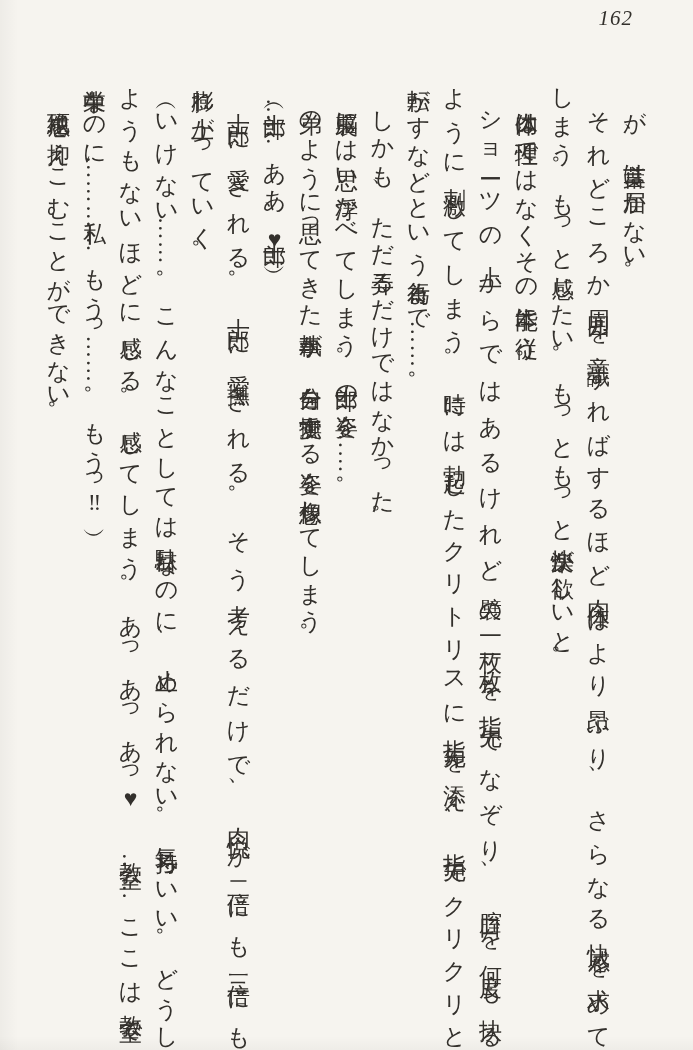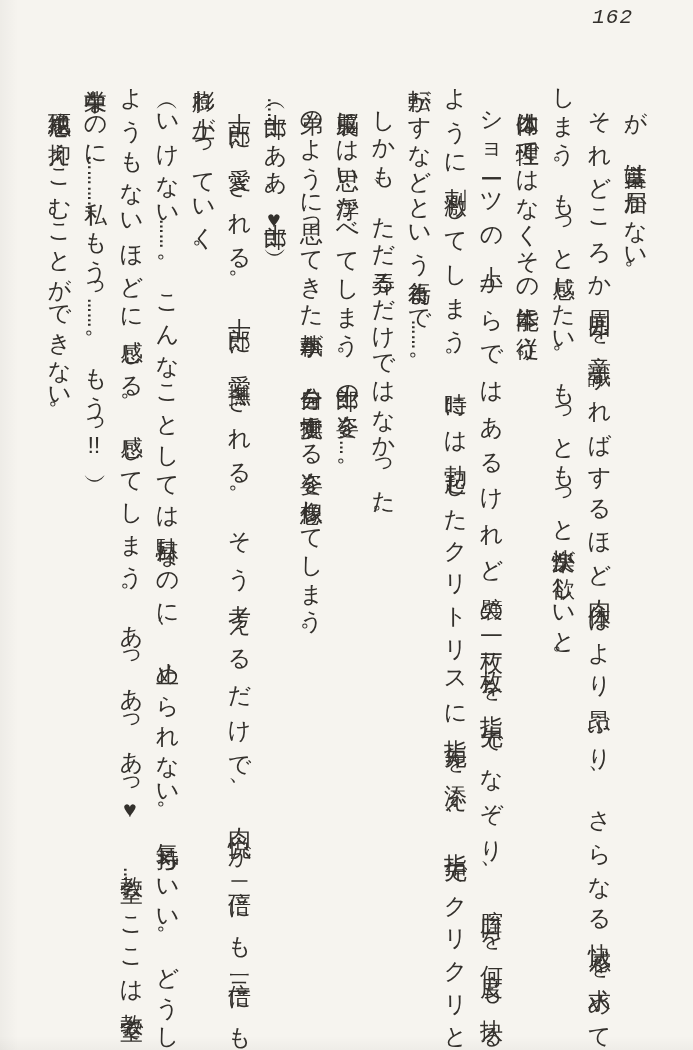--- a/index.html
+++ b/index.html
@@ -15,21 +15,20 @@
     font-family: "Liberation Serif", "DejaVu Serif", serif;
   }
   
   .page {
     position: absolute;
     inset: 0;
     background:
       linear-gradient(90deg, rgba(0,0,0,0.035) 0, rgba(0,0,0,0) 18px),
       linear-gradient(0deg, rgba(0,0,0,0.03) 0, rgba(0,0,0,0) 14px),
       #f6f4ef;
-    font-family: Liberation Mono, monospace;
   }
   .page-number {
     position: absolute;
     top: 6px;
     right: 60px;
     font-size: 21px;
     font-style: italic;
     letter-spacing: 1px;
     color: #33302c;
   }

